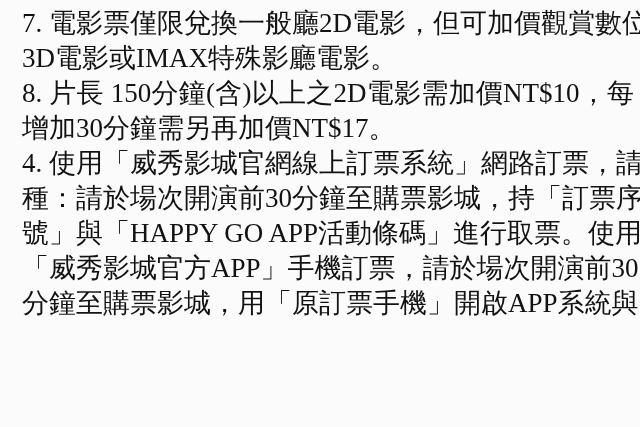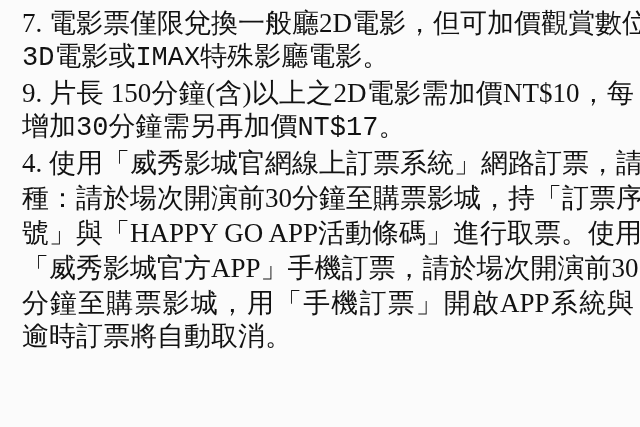--- a/index.html
+++ b/index.html
@@ -30,30 +30,28 @@
   }
   
   .line.full {
     text-align: justify;
     text-align-last: justify;
   }
   
   .line.end {
     text-align: center;
     text-align-last: left;
-    font-family: Liberation Mono, monospace;
   }
 </style>
 </head>
 <body style="background: rgb(251, 251, 251);">
 
 <div class="page" style="color: rgb(18, 18, 18);">
   <div class="line full">7. 電影票僅限兌換一般廳2D電影，但可加價觀賞數位</div>
   <div class="line end">3D電影或IMAX特殊影廳電影。</div>
-  <div class="line full">9. 片長 150分鐘(含)以上之2D電影需加價NT$10，每</div>
+  <div class="line full">8. 片長 150分鐘(含)以上之2D電影需加價NT$10，每</div>
   <div class="line end">增加30分鐘需另再加價NT$17。</div>
   <div class="line full">4. 使用「威秀影城官網線上訂票系統」網路訂票，請</div>
   <div class="line full">種：請於場次開演前30分鐘至購票影城，持「訂票序</div>
   <div class="line full">號」與「HAPPY GO APP活動條碼」進行取票。使用</div>
   <div class="line full">「威秀影城官方APP」手機訂票，請於場次開演前30</div>
-  <div class="line full">分鐘至購票影城，用「手機訂票」開啟APP系統與</div>
-  <div class="line end">逾時訂票將自動取消。</div>
+  <div class="line full">分鐘至購票影城，用「原訂票手機」開啟APP系統與</div>
 </div>
 
 </body></html>

